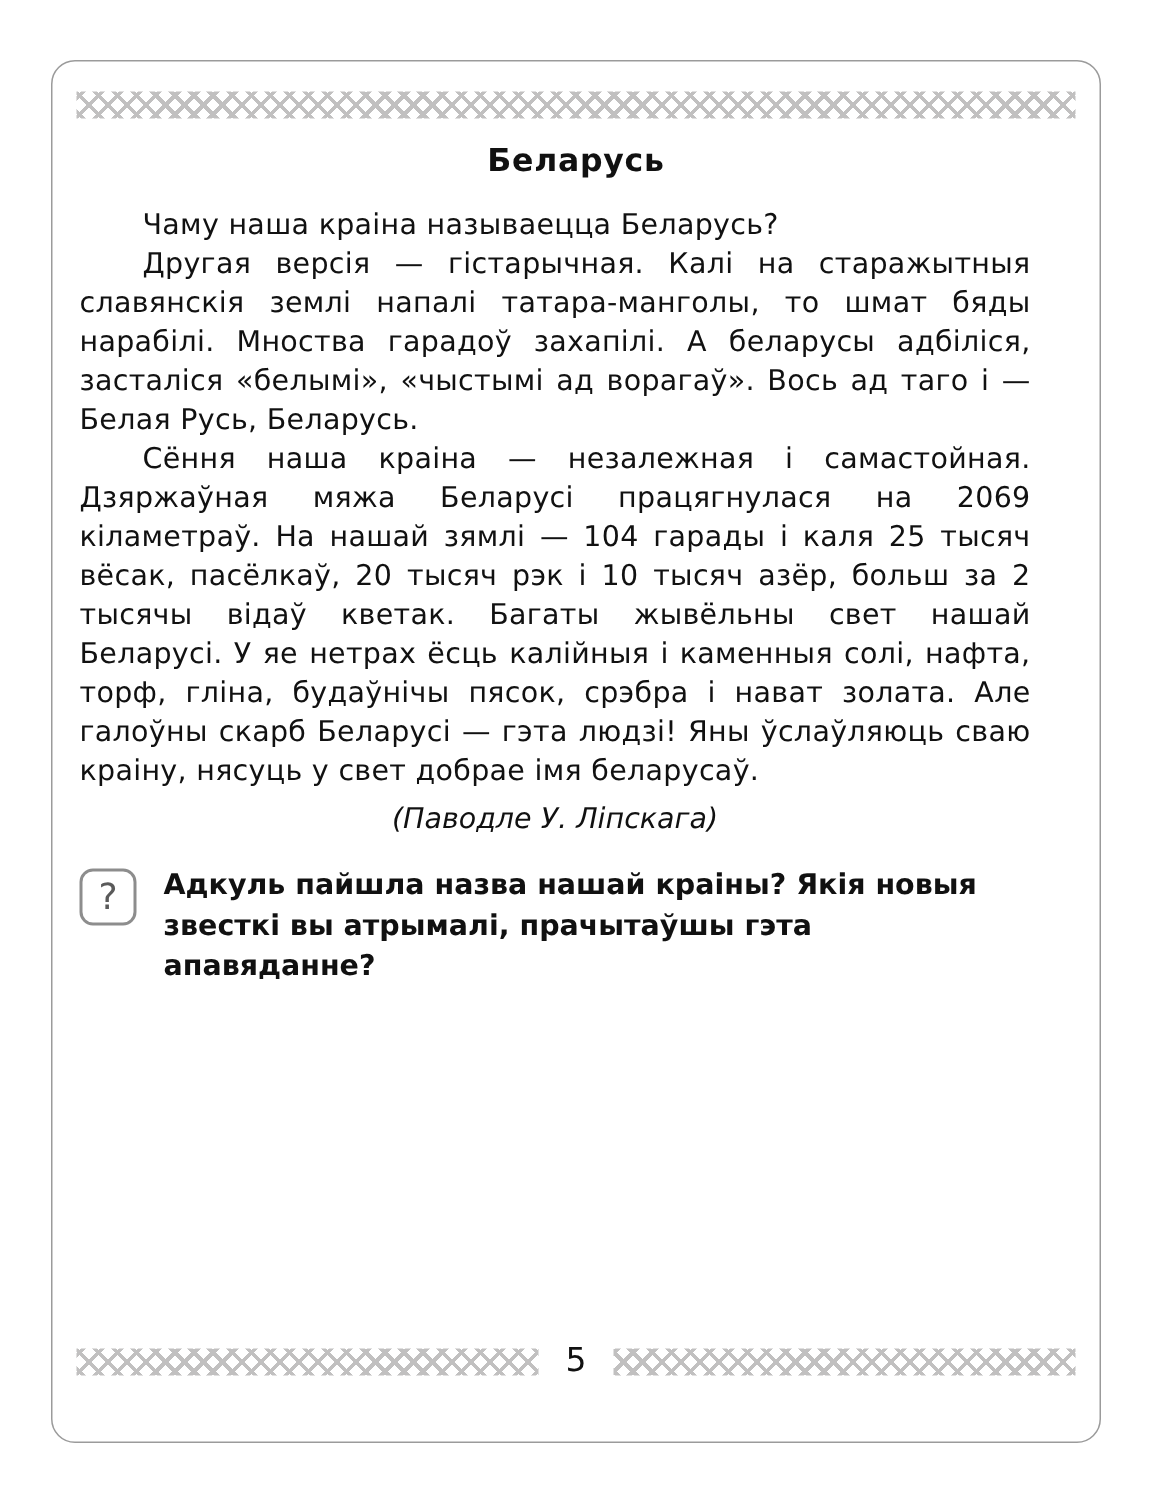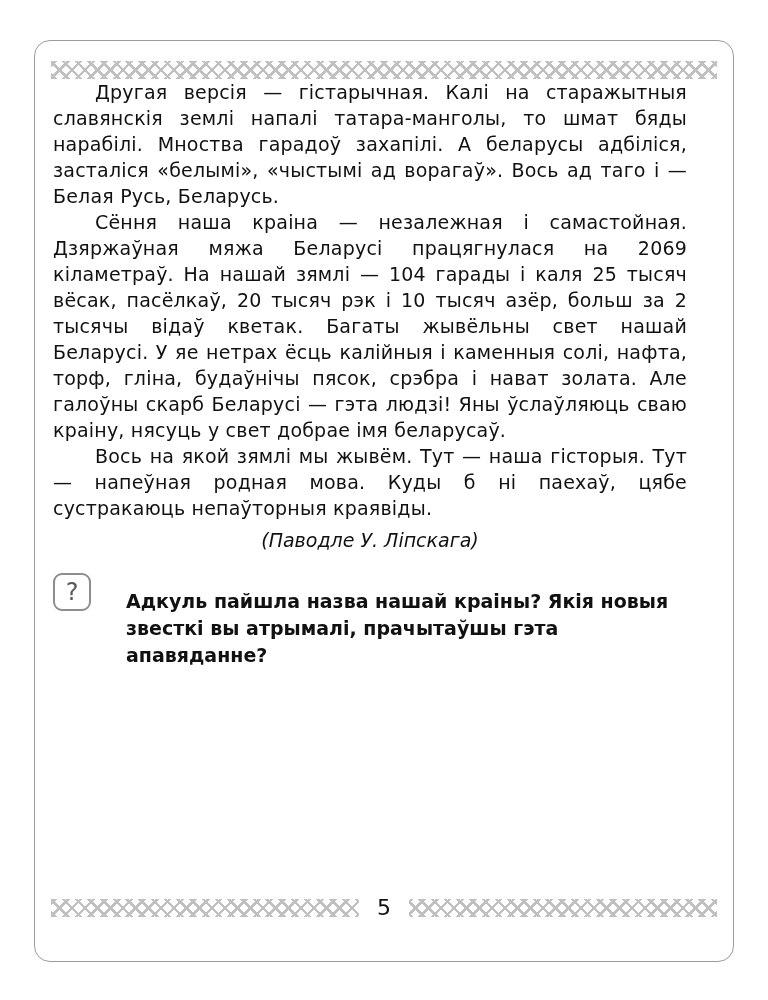--- a/index.html
+++ b/index.html
@@ -67,21 +67,21 @@
     width:38px;height:38px;
     border:2px solid #8d8d8d;
     border-radius:9px;
     box-sizing:border-box;
     display:flex;align-items:center;justify-content:center;
     font-size:24px;
     color:#5a5a5a;
     margin-top:2px;
   }
   .q-text{
-    margin:17px;
+    margin:0;
     font-size:19px;
     line-height:27px;
     font-weight:bold;
     text-align:left;
   }
   .page-num{
     position:absolute;
     left:50%;top:50%;
     transform:translate(-50%,-50%);
     background:#ffffff;
@@ -93,25 +93,26 @@
 </style>
 </head>
 <body>
 
 <div class="page">
   <div class="frame">
     <div class="inner">
 
       <div class="ornament top"></div>
 
+      <h1 class="title">Беларусь</h1>
 
       <div class="content">
+        <p class="para">Чаму наша краіна называецца Беларусь?</p>
         <p class="para">Другая версія — гістарычная. Калі на старажытныя славянскія землі напалі татара-манголы, то шмат бяды нарабілі. Мноства гарадоў захапілі. А беларусы адбіліся, засталіся «белымі», «чыстымі ад ворагаў». Вось ад таго і — Белая Русь, Беларусь.</p>
         <p class="para">Сёння наша краіна — незалежная і самастойная. Дзяржаўная мяжа Беларусі працягнулася на 2069 кіламетраў. На нашай зямлі — 104 гарады і каля 25 тысяч вёсак, пасёлкаў, 20 тысяч рэк і 10 тысяч азёр, больш за 2 тысячы відаў кветак. Багаты жывёльны свет нашай Беларусі. У яе нетрах ёсць калійныя і каменныя солі, нафта, торф, гліна, будаўнічы пясок, срэбра і нават золата. Але галоўны скарб Беларусі — гэта людзі! Яны ўслаўляюць сваю краіну, нясуць у свет добрае імя беларусаў.</p>
-        <p class="para">Вось на якой зямлі мы жывём. Тут — наша гісторыя. Тут — напеўная родная мова. Куды б ні паехаў, цябе сустракаюць непаўторныя краявіды.</p>
         <p class="attribution">(Паводле У. Ліпскага)</p>
       </div>
 
       <div class="question">
         <div class="q-icon">
           <span>?</span>
         </div>
         <p class="q-text">Адкуль пайшла назва нашай краіны? Якія новыя звесткі вы атрымалі, прачытаўшы гэта апавяданне?</p>
       </div>
 

